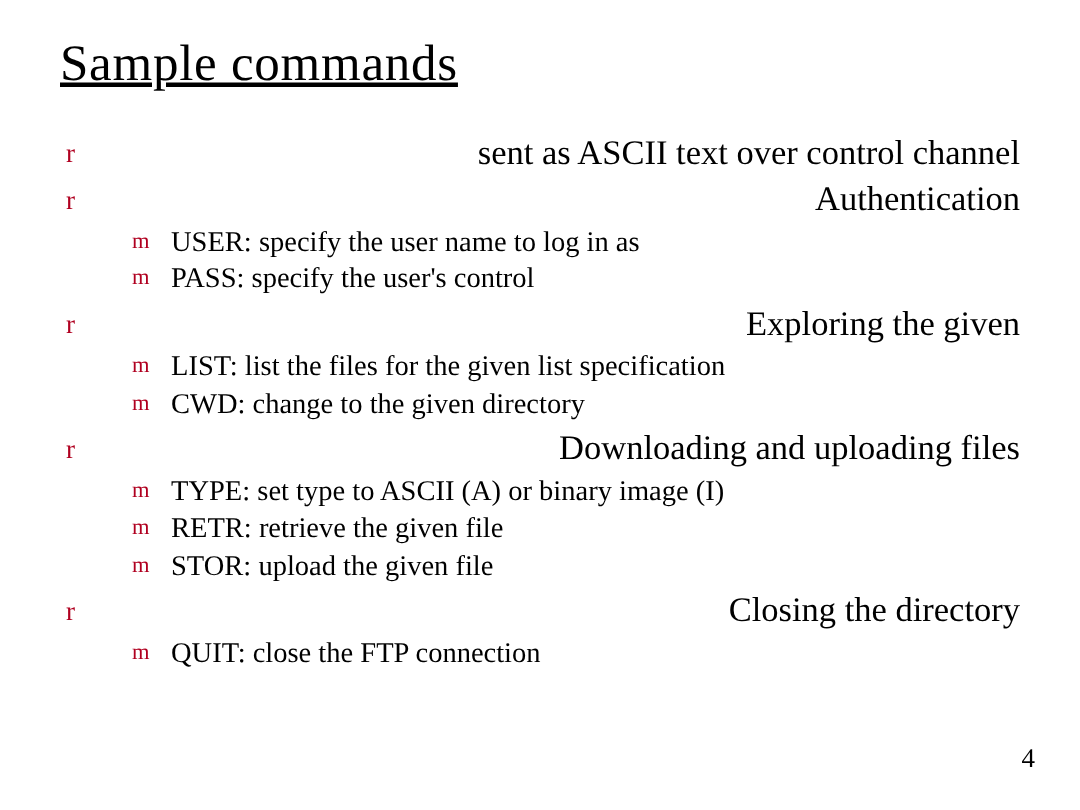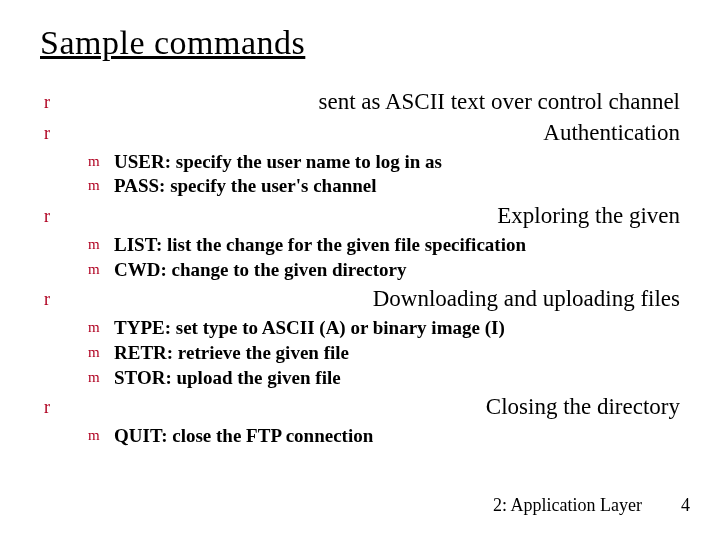--- a/index.html
+++ b/index.html
@@ -63,21 +63,20 @@
   }
   .lvl2 .marker {
     width: 26px;
     flex: 0 0 26px;
     color: #b00020;
     font-size: 15px;
     padding-top: 2px;
   }
   .lvl2 .text {
     flex: 1;
-    font-weight: bold;
   }
   .footer-chapter {
     position: absolute;
     bottom: 24px;
     right: 78px;
     font-size: 18px;
   }
   .footer-page {
     position: absolute;
     bottom: 24px;
@@ -103,32 +102,32 @@
       <span class="marker">r</span>
       <span class="text">Authentication</span>
     </div>
     <div class="sub">
       <div class="lvl2">
         <span class="marker">m</span>
         <span class="text">USER: specify the user name to log in as</span>
       </div>
       <div class="lvl2">
         <span class="marker">m</span>
-        <span class="text">PASS: specify the user's channel</span>
+        <span class="text">PASS: specify the user's control</span>
       </div>
     </div>
 
     <div class="lvl1 spaced">
       <span class="marker">r</span>
       <span class="text">Exploring the given</span>
     </div>
     <div class="sub">
       <div class="lvl2">
         <span class="marker">m</span>
-        <span class="text">LIST: list the change for the given file specification</span>
+        <span class="text">LIST: list the files for the given list specification</span>
       </div>
       <div class="lvl2">
         <span class="marker">m</span>
         <span class="text">CWD: change to the given directory</span>
       </div>
     </div>
 
     <div class="lvl1 spaced">
       <span class="marker">r</span>
       <span class="text">Downloading and uploading files</span>
@@ -154,16 +153,15 @@
     </div>
     <div class="sub">
       <div class="lvl2">
         <span class="marker">m</span>
         <span class="text">QUIT: close the FTP connection</span>
       </div>
     </div>
 
   </div>
 
-  <div class="footer-chapter">2: Application Layer</div>
   <div class="footer-page">4</div>
 
 </div>
 
 </body></html>

